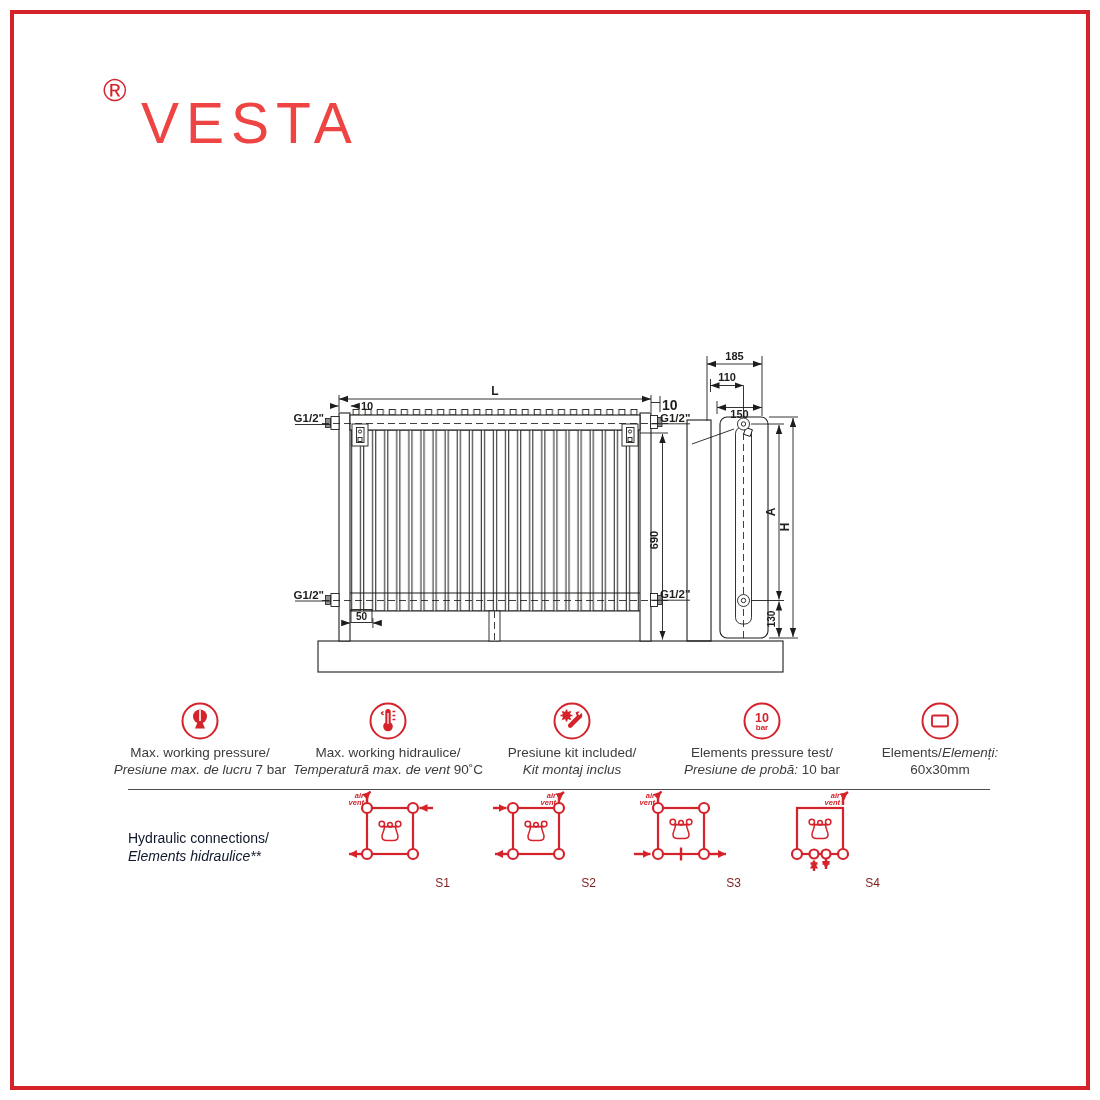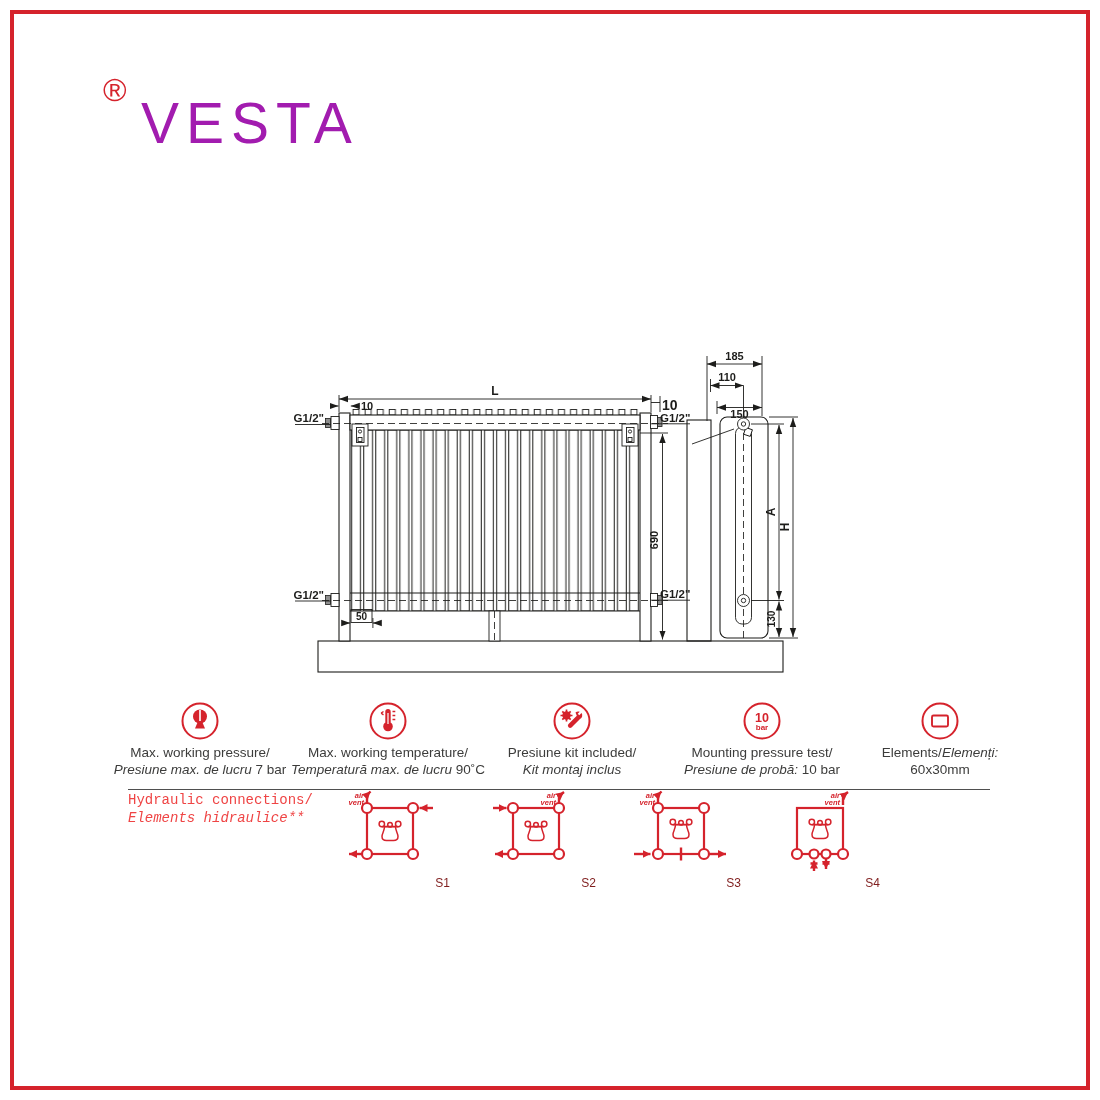--- a/index.html
+++ b/index.html
@@ -2,21 +2,21 @@
 <html><head>
 <meta charset="utf-8">
 <style>
   html,body{margin:0;padding:0;}
   body{
     width:1100px;height:1100px;position:relative;background:#ffffff;
     font-family:"Liberation Sans",sans-serif;overflow:hidden;
   }
   .frame{position:absolute;left:10px;top:10px;right:10px;bottom:10px;border:4px solid #d5232c;}
   .reg{position:absolute;left:103px;top:72px;font-size:32px;color:#d5232c;}
-  .brand{position:absolute;left:141px;top:90px;font-size:57px;letter-spacing:7px;color:#a21caf;font-weight:400;text-align:center;}
+  .brand{position:absolute;left:141px;top:90px;font-size:57px;letter-spacing:7px;color:#ef4444;font-weight:400;text-align:center;}
   .drawing{position:absolute;left:275px;top:330px;}
 
   
   .s1{stroke:#1d1d1b;stroke-width:1.1;fill:none}
   .fw{fill:#fff;stroke:#1d1d1b;stroke-width:1.1}
   .fw9{fill:#fff;stroke:#1d1d1b;stroke-width:0.9}
   .gray{fill:#8f8f8f;stroke:#1d1d1b;stroke-width:0.8}
   .dash{stroke:#1d1d1b;stroke-width:0.85;fill:none;stroke-dasharray:7,4}
   .dl{stroke:#1d1d1b;stroke-width:0.9;fill:none}
   text.dim{font-family:"Liberation Sans",sans-serif;font-weight:bold;font-size:11px;fill:#1d1d1b}
@@ -30,21 +30,21 @@
            font-size:13.5px;line-height:17px;}
   .feature .f-line{white-space:nowrap;}
   .it{font-style:italic;}
   .f-icon{display:block;margin:0 auto 3px auto;}
   .icir{fill:none;stroke:#d5232c;stroke-width:2}
   .ifill{fill:#d5232c}
   .istk{stroke:#d5232c;fill:none}
   text.ibar{font-family:"Liberation Sans",sans-serif;font-weight:bold;fill:#d5232c}
 
   .divider{position:absolute;left:128px;top:789px;width:862px;height:1.2px;background:#4f4f4f;}
-  .hydro-title{position:absolute;left:128px;top:791px;font-size:14px;line-height:18px;color:#ef4444;white-space:nowrap;font-family:Liberation Mono, monospace;}
+  .hydro-title{position:absolute;left:128px;top:829px;font-size:14px;line-height:18px;color:#0f172a;white-space:nowrap;}
 
   
   .scheme{position:absolute;top:786px;width:120px;text-align:right;}
   .s-label{font-size:12px;color:#7f1d1d;margin-top:-2px;}
   .rs{stroke:#d5232c;stroke-width:2.2;fill:none}
   .rc{fill:#fff;stroke:#d5232c;stroke-width:2.2}
   .ra{stroke:#d5232c;stroke-width:2.4;fill:none}
   .valve path,.valve circle{stroke:#d5232c;stroke-width:1.5;fill:none}
   text.av{font-family:"Liberation Sans",sans-serif;font-style:italic;font-weight:bold;font-size:7.5px;fill:#d5232c}
 </style>
@@ -201,43 +201,43 @@
 
 <div class="feature" style="left:288px">
   <svg class="f-icon" width="40" height="40">
     <circle cx="20" cy="20" r="17.5" class="icir"></circle>
     <rect x="17.3" y="8" width="5.4" height="15" rx="2.7" class="ifill"></rect>
     <circle cx="20" cy="25.5" r="4.8" class="ifill"></circle>
     <path d="M20,12 V23" stroke="#fff" stroke-width="1.2"></path>
     <path d="M24.5,10.5 h2.8 M24.5,14.5 h2.8 M24.5,18.5 h2.8" class="istk" stroke-width="1.6"></path>
     <path d="M15.5,10.5 l-2.4,1.6 M15.5,13.8 l-2.4,-1.6" class="istk" stroke-width="1.4"></path>
   </svg>
-  <div class="f-line"><span>Max. working temperature/</span><span class="it"></span></div>
-  <div class="f-line"><span class="it">Temperatură max. de lucru</span><span> 90˚C</span></div>
+  <div class="f-line"><span>Max. working hidraulice/</span><span class="it"></span></div>
+  <div class="f-line"><span class="it">Temperatură max. de vent</span><span> 90˚C</span></div>
 </div>
 
 <div class="feature" style="left:472px">
   <svg class="f-icon" width="40" height="40">
     <circle cx="20" cy="20" r="17.5" class="icir"></circle>
     <path d="M23.5,11.5 a4,4 0 1 1 4.5,6.5 l-8.5,8.5 a2.3,2.3 0 0 1 -3.2,-3.2 l8.5,-8.5 z" class="ifill"></path>
     <path d="M26.5,13.5 l3.5,-3.5" stroke="#fff" stroke-width="2.2"></path>
     <circle cx="14.5" cy="14.5" r="4.2" class="ifill"></circle>
     <path d="M14.5,8.5 V20.5 M8.5,14.5 H20.5 M10.3,10.3 L18.7,18.7 M18.7,10.3 L10.3,18.7" class="istk" stroke-width="1.7"></path>
   </svg>
   <div class="f-line"><span>Presiune kit included/</span><span class="it"></span></div>
   <div class="f-line"><span class="it">Kit montaj inclus</span><span></span></div>
 </div>
 
 <div class="feature" style="left:662px">
   <svg class="f-icon" width="40" height="40">
     <circle cx="20" cy="20" r="17.5" class="icir"></circle>
     <text class="ibar" x="20" y="20.5" font-size="12.5" text-anchor="middle">10</text>
     <text class="ibar" x="20" y="29" font-size="8" text-anchor="middle">bar</text>
   </svg>
-  <div class="f-line"><span>Mounting pressure test/</span><span class="it"></span></div>
+  <div class="f-line"><span>Elements pressure test/</span><span class="it"></span></div>
   <div class="f-line"><span class="it">Presiune de probă:</span><span> 10 bar</span></div>
 </div>
 
 <div class="feature" style="left:840px">
   <svg class="f-icon" width="40" height="40">
     <circle cx="20" cy="20" r="17.5" class="icir"></circle>
     <rect x="12" y="14.5" width="16" height="11" rx="1.5" class="istk" stroke-width="1.9"></rect>
   </svg>
   <div class="f-line"><span>Elements/</span><span class="it">Elemenți:</span></div>
   <div class="f-line"><span class="it"></span><span>60x30mm</span></div>

